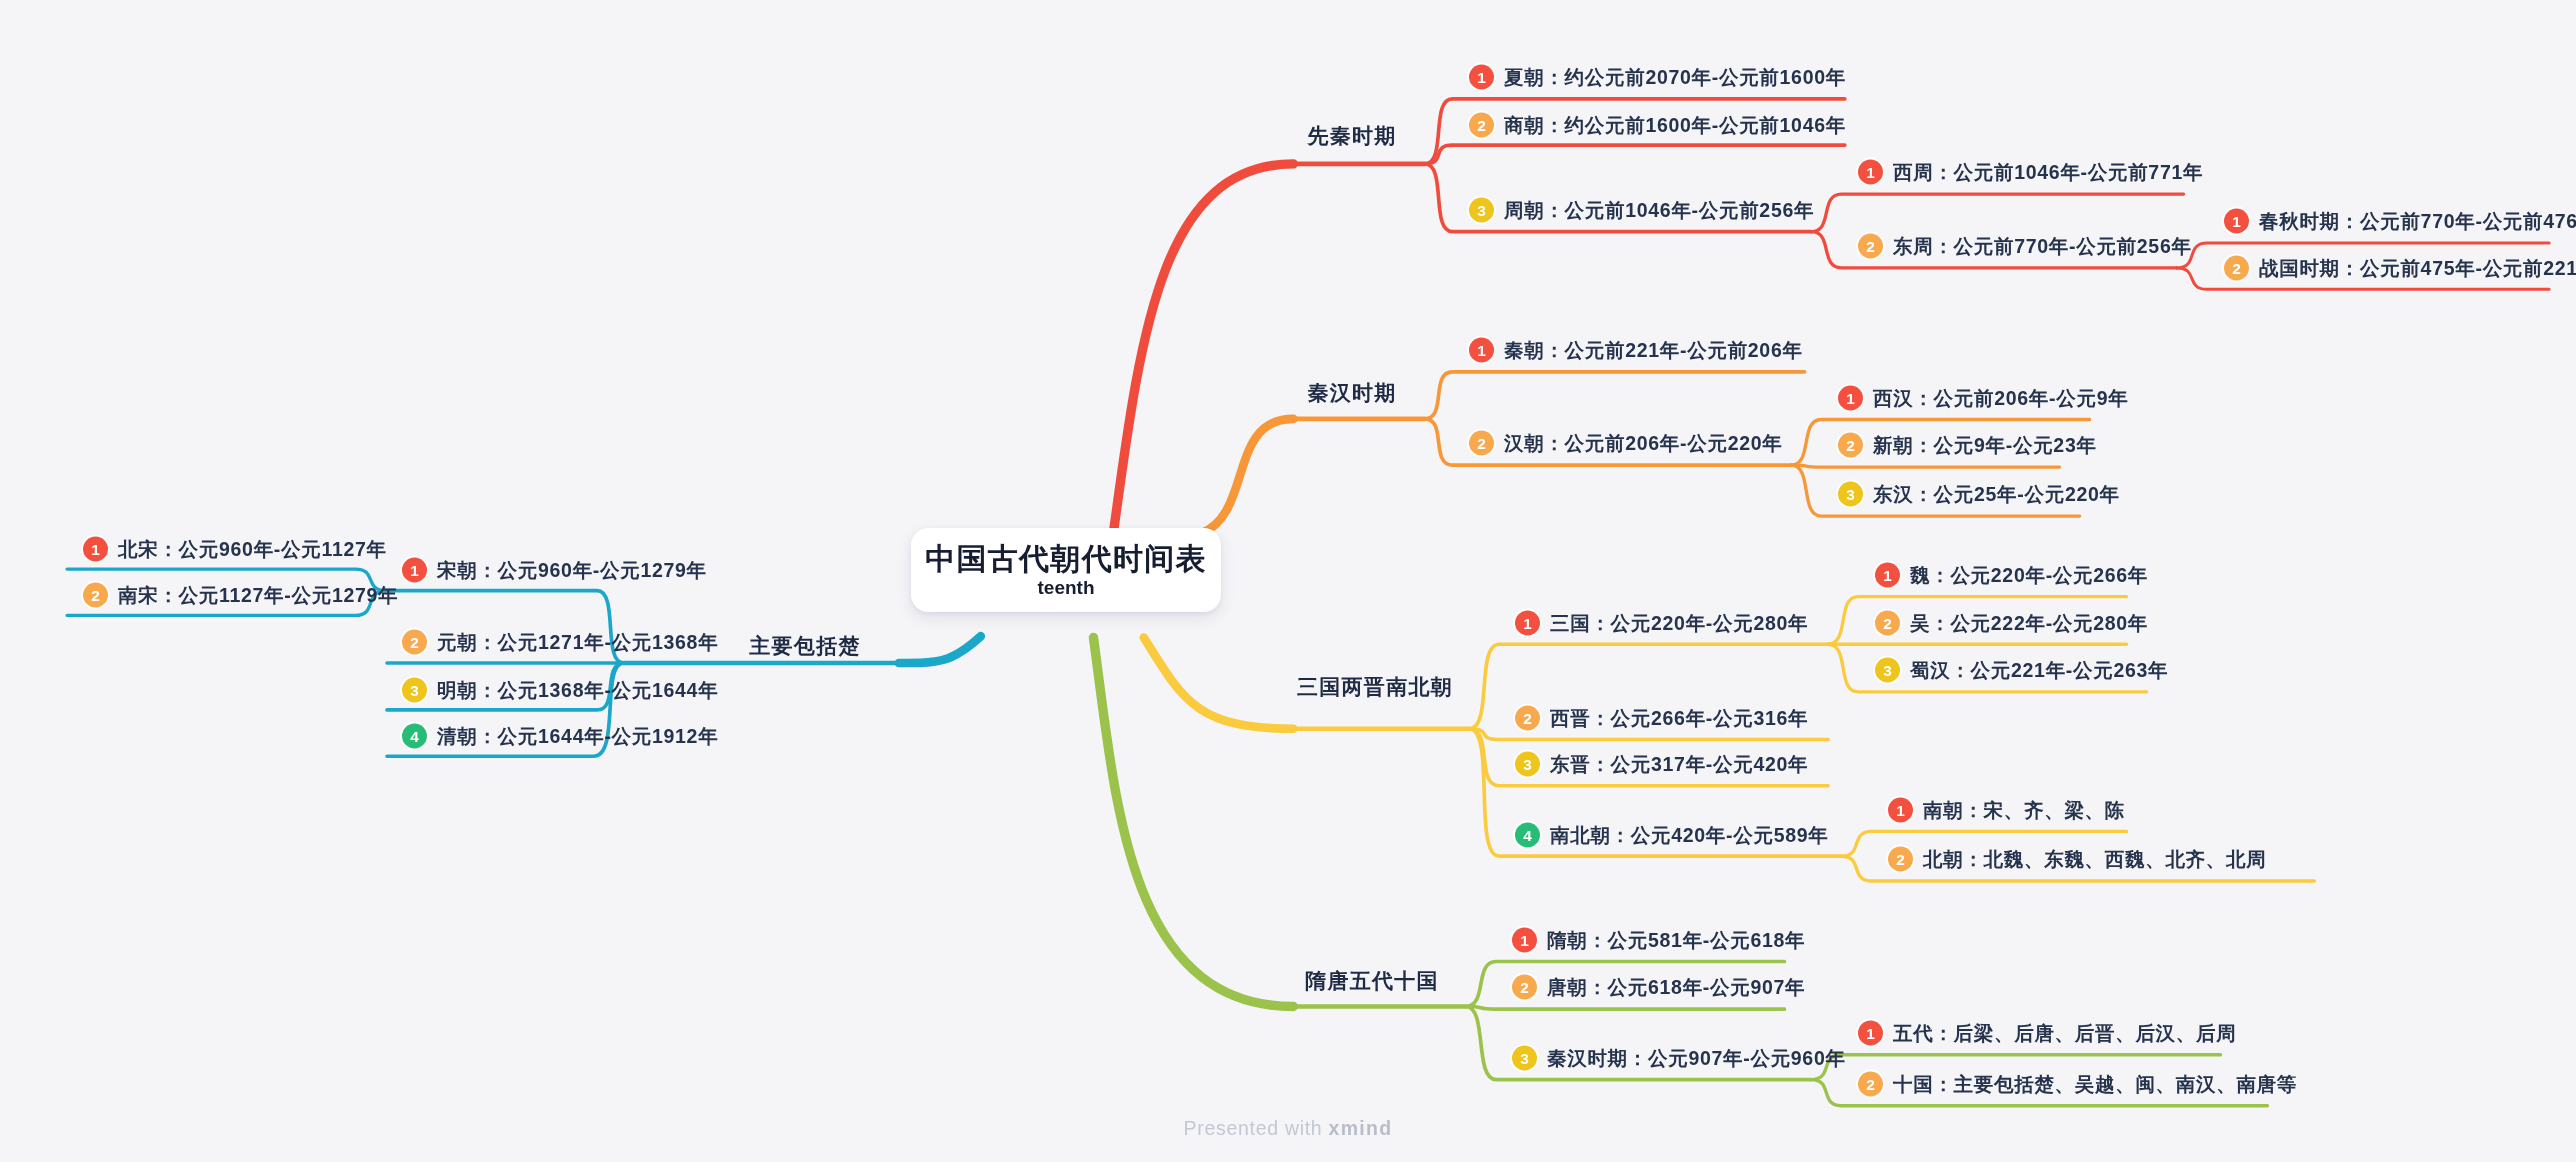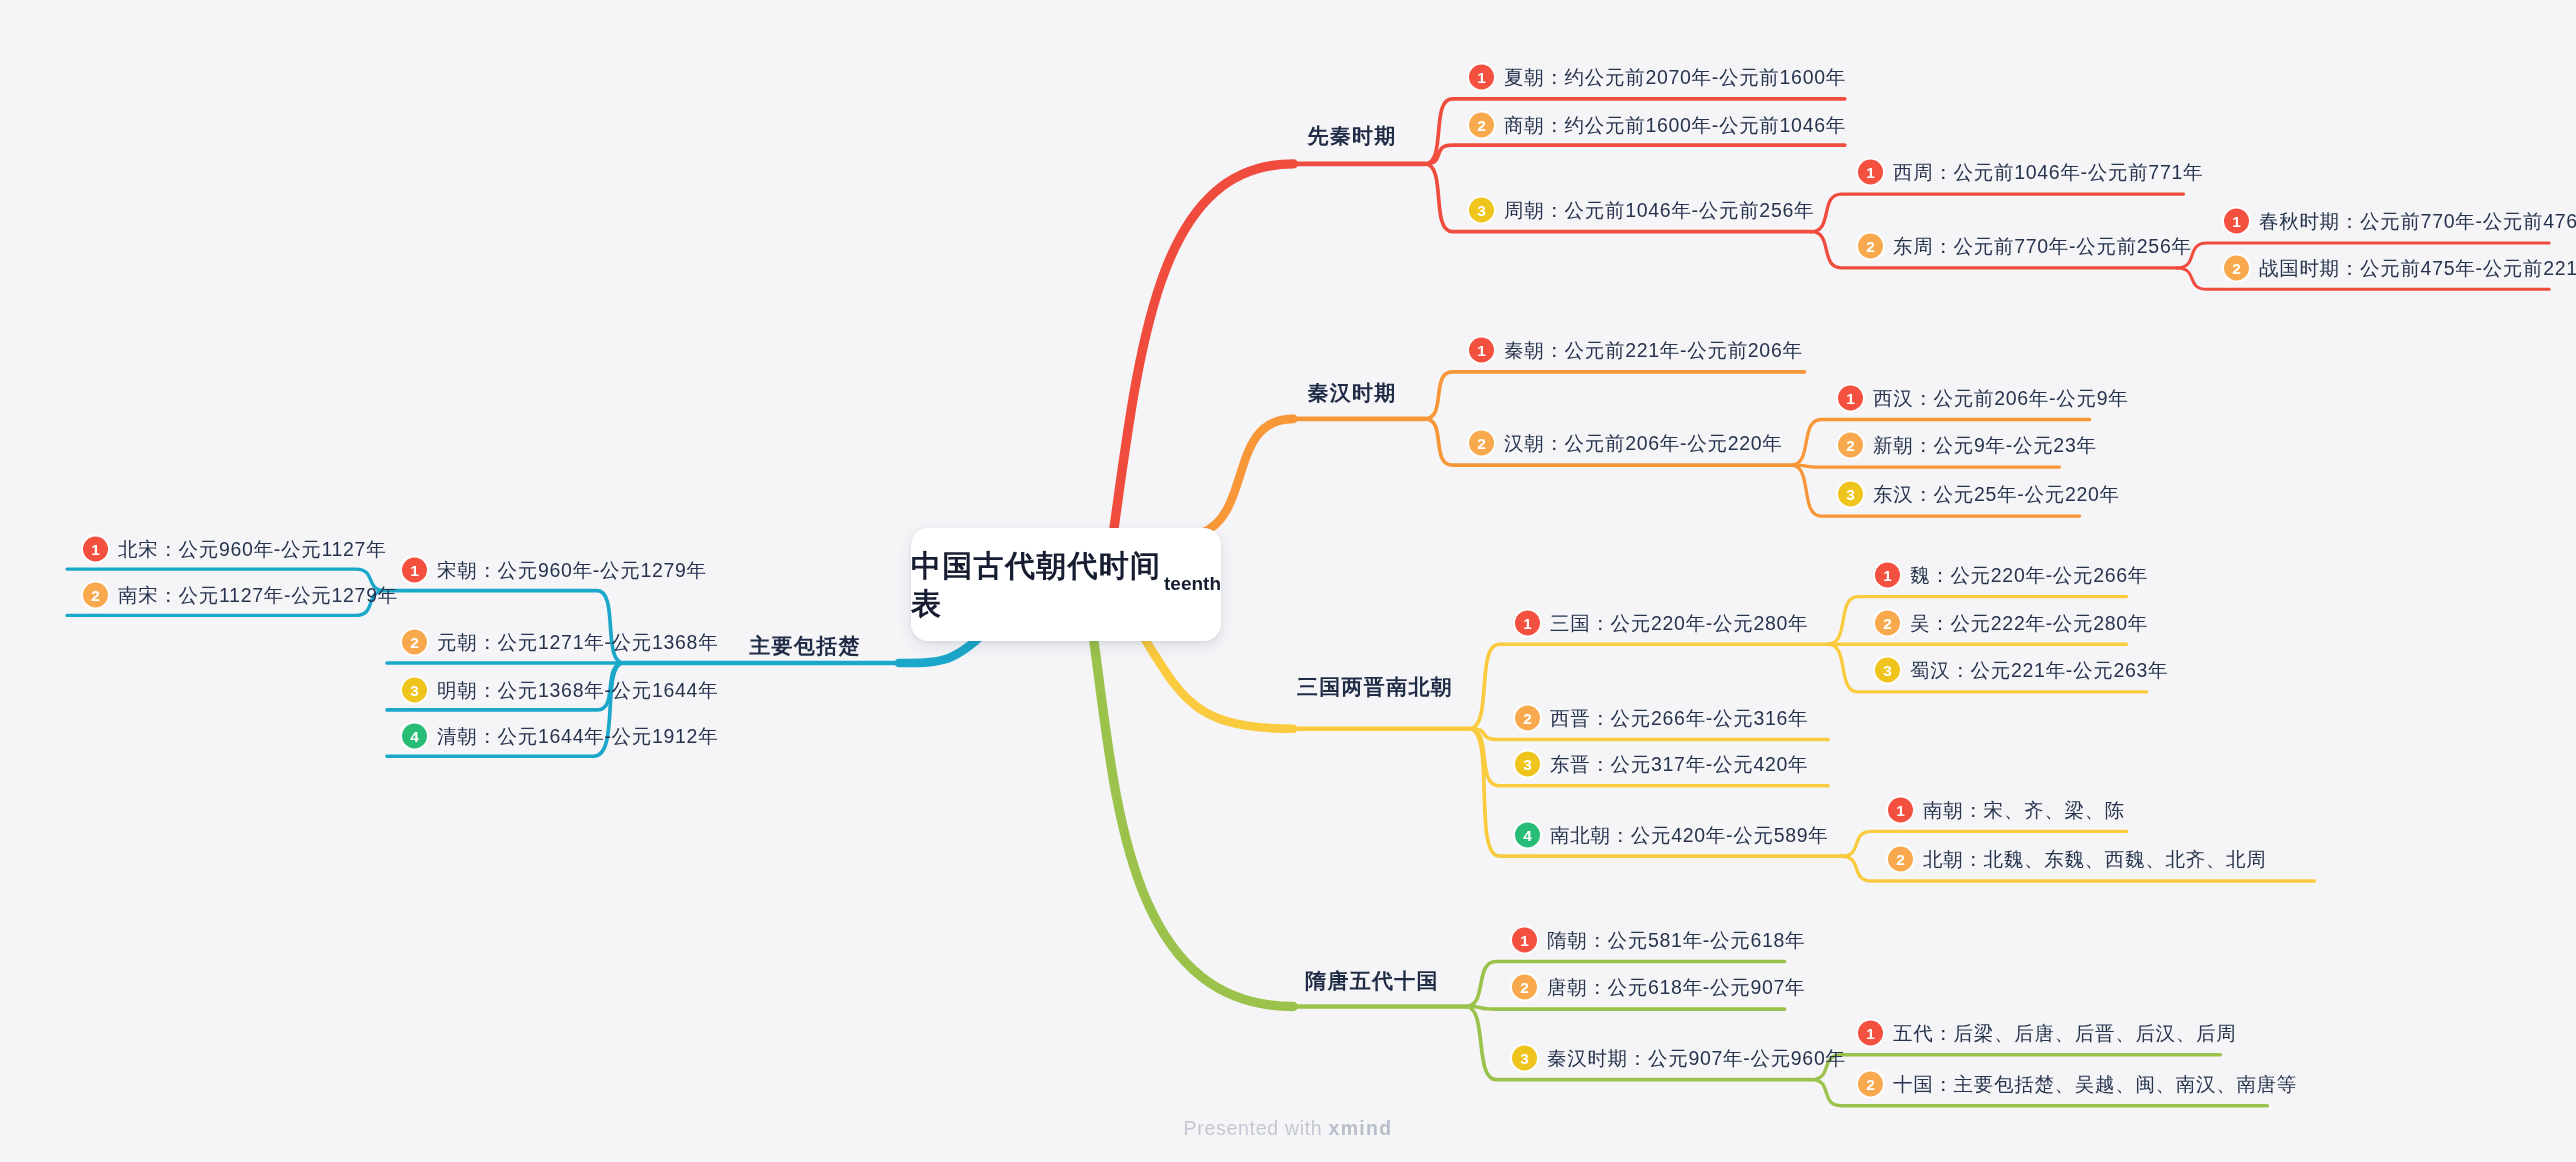--- a/index.html
+++ b/index.html
@@ -12,24 +12,24 @@
   html,body{margin:0;padding:0}
   body{
     width:2576px;height:1163px;position:relative;overflow:hidden;
     background:var(--bg);
     font-family:"Liberation Sans","DejaVu Sans",sans-serif;
   }
   svg.lines{position:absolute;left:0;top:0;pointer-events:none}
   svg.lines path{fill:none;stroke-linecap:round;stroke-linejoin:round}
 
   .center-box{
-    position:absolute;left:911px;top:528px;width:310px;height:113px;
+    position:absolute;left:911px;top:528px;width:310px;height:84px;
     background:#ffffff;border-radius:17.4px;
     box-shadow:0 5.4px 14.8px rgba(40,48,78,.10), 0 1.3px 4px rgba(40,48,78,.06);
-    display:flex;flex-direction:row;align-items:center;justify-content:center;
+    display:flex;flex-direction:column;align-items:center;justify-content:center;
     z-index:3;
   }
   .center-title{font-size:30px;font-weight:800;color:var(--title);letter-spacing:1.3px;line-height:1.25}
   .center-subtitle{font-size:19px;font-weight:700;color:var(--title);line-height:1.2}
 
   .l1{
     position:absolute;transform:translate(-50%,-50%);
     font-size:21px;font-weight:700;color:#1F2A44;letter-spacing:1.3px;
     white-space:nowrap;z-index:2;
   }
@@ -39,21 +39,21 @@
     display:flex;align-items:center;gap:10px;white-space:nowrap;z-index:2;
   }
   .badge{
     width:25px;height:25px;border-radius:50%;flex:0 0 25px;
     display:flex;align-items:center;justify-content:center;
     color:#fff;font-size:15.4px;font-weight:700;
     box-shadow:0 0 0 2px rgba(255,255,255,.9);
   }
   .n1{background:var(--badge1)} .n2{background:var(--badge2)}
   .n3{background:var(--badge3)} .n4{background:var(--badge4)}
-  .txt{font-size:19.5px;font-weight:400;color:var(--text);letter-spacing:0.7px}
+  .txt{font-size:19.5px;font-weight:700;color:var(--text);letter-spacing:0.7px}
 
   .footer{
     position:absolute;left:50%;top:1117px;transform:translateX(-50%);
     font-size:19.5px;color:var(--footerText);letter-spacing:0.7px;white-space:nowrap;text-align:right;
   }
   .footer b{color:var(--footerBrand);font-weight:700;letter-spacing:1.3px}
 </style>
 </head>
 <body>
 

